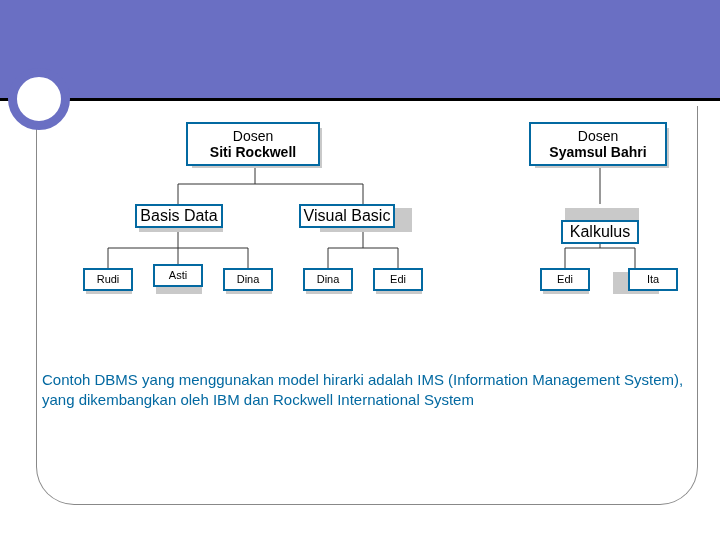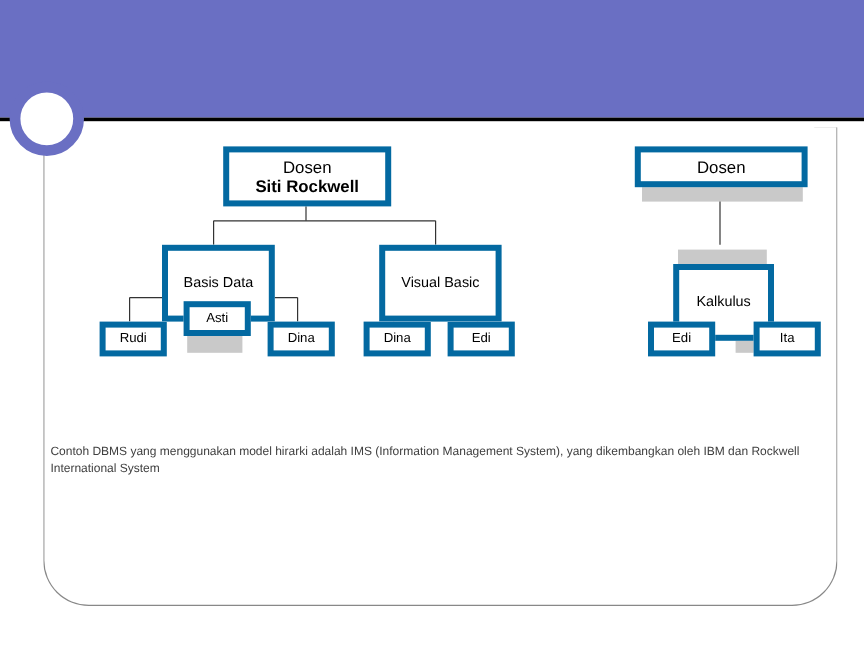--- a/index.html
+++ b/index.html
@@ -52,51 +52,51 @@
   }
   svg.diagram {
     position: absolute;
     top: 120px;
     left: 60px;
     width: 640px;
     height: 230px;
   }
   .node-box {
     position: absolute;
-    border: 5px solid #0369a1;
+    border: 2px solid #0369a1;
     background: #fff;
     text-align: center;
     line-height: 1.15;
     z-index: 2;
   }
   .shadow {
     position: absolute;
     background: #c9c9c9;
     z-index: 1;
   }
   .root {
     font-size: 14px;
     padding: 4px 0;
   }
   .mid {
-    font-size: 12px;
-    padding: 20px 0;
+    font-size: 16px;
+    padding: 1px 0;
   }
   .leaf {
     font-size: 11px;
     padding: 3px 0;
   }
   .caption {
     position: absolute;
     top: 370px;
     left: 42px;
     width: 652px;
-    font-size: 10px;
+    font-size: 15px;
     line-height: 1.35;
-    color: #404040;
+    color: #0369a1;
   }
 </style>
 </head>
 <body>
 
 <div class="header-band"></div>
 <div class="header-line"></div>
 <div class="panel"></div>
 <div class="ring"></div>
 
@@ -130,44 +130,45 @@
 
 <div class="shadow" style="top:128px;left:192px;width:130px;height:40px"></div>
 <div class="node-box root" style="top:122px;left:186px;width:130px">
   <span>Dosen</span><br>
   <b>Siti Rockwell</b>
 </div>
 
 <div class="shadow" style="top:128px;left:535px;width:134px;height:40px"></div>
 <div class="node-box root" style="top:122px;left:529px;width:134px">
   <span>Dosen</span><br>
+  <b>Syamsul Bahri</b>
 </div>
 
 <div class="shadow" style="top:208px;left:139px;width:84px;height:24px"></div>
 <div class="node-box mid" style="top:204px;left:135px;width:84px">
   <span>Basis Data</span>
 </div>
 
 <div class="shadow" style="top:208px;left:320px;width:92px;height:24px"></div>
-<div class="node-box mid" style="top:204px;left:316px;width:92px">
+<div class="node-box mid" style="top:204px;left:299px;width:92px">
   <span>Visual Basic</span>
 </div>
 
 <div class="shadow" style="top:208px;left:565px;width:74px;height:24px"></div>
 <div class="node-box mid" style="top:220px;left:561px;width:74px">
   <span>Kalkulus</span>
 </div>
 
 <div class="shadow" style="top:272px;left:86px;width:46px;height:22px"></div>
 <div class="node-box leaf" style="top:268px;left:83px;width:46px">
   <span>Rudi</span>
 </div>
 
 <div class="shadow" style="top:272px;left:156px;width:46px;height:22px"></div>
-<div class="node-box leaf" style="top:251px;left:153px;width:46px">
+<div class="node-box leaf" style="top:264px;left:153px;width:46px">
   <span>Asti</span>
 </div>
 
 <div class="shadow" style="top:272px;left:226px;width:46px;height:22px"></div>
 <div class="node-box leaf" style="top:268px;left:223px;width:46px">
   <span>Dina</span>
 </div>
 
 <div class="shadow" style="top:272px;left:306px;width:46px;height:22px"></div>
 <div class="node-box leaf" style="top:268px;left:303px;width:46px">

